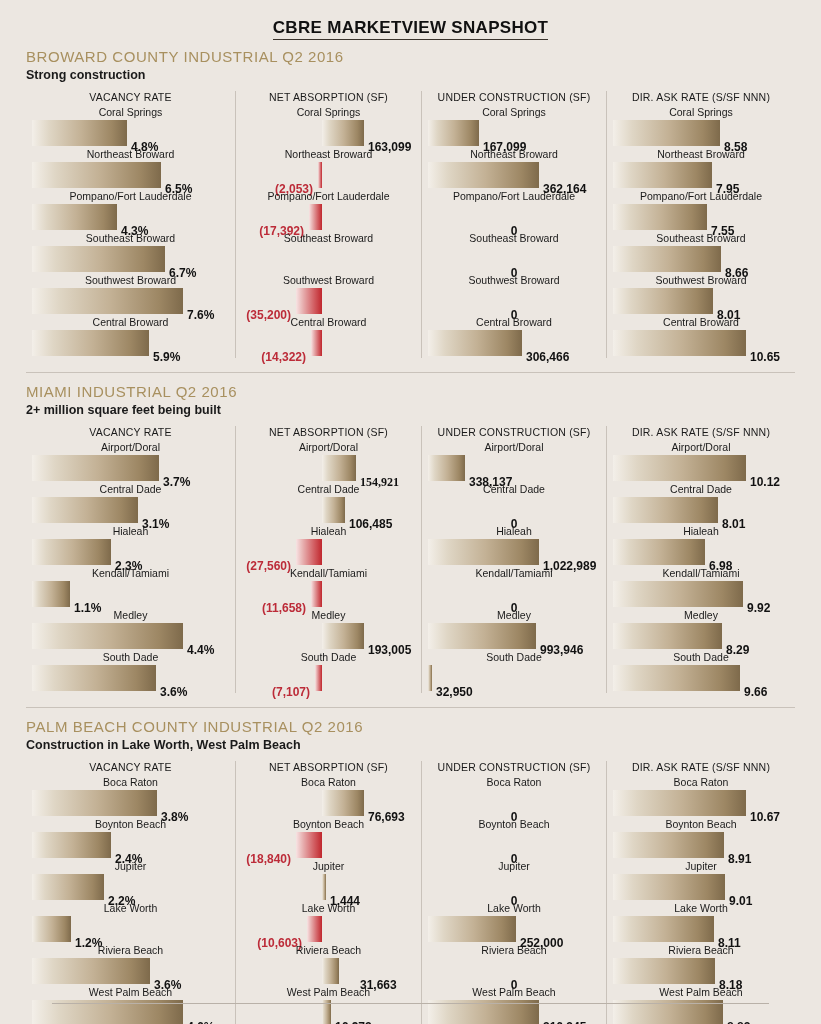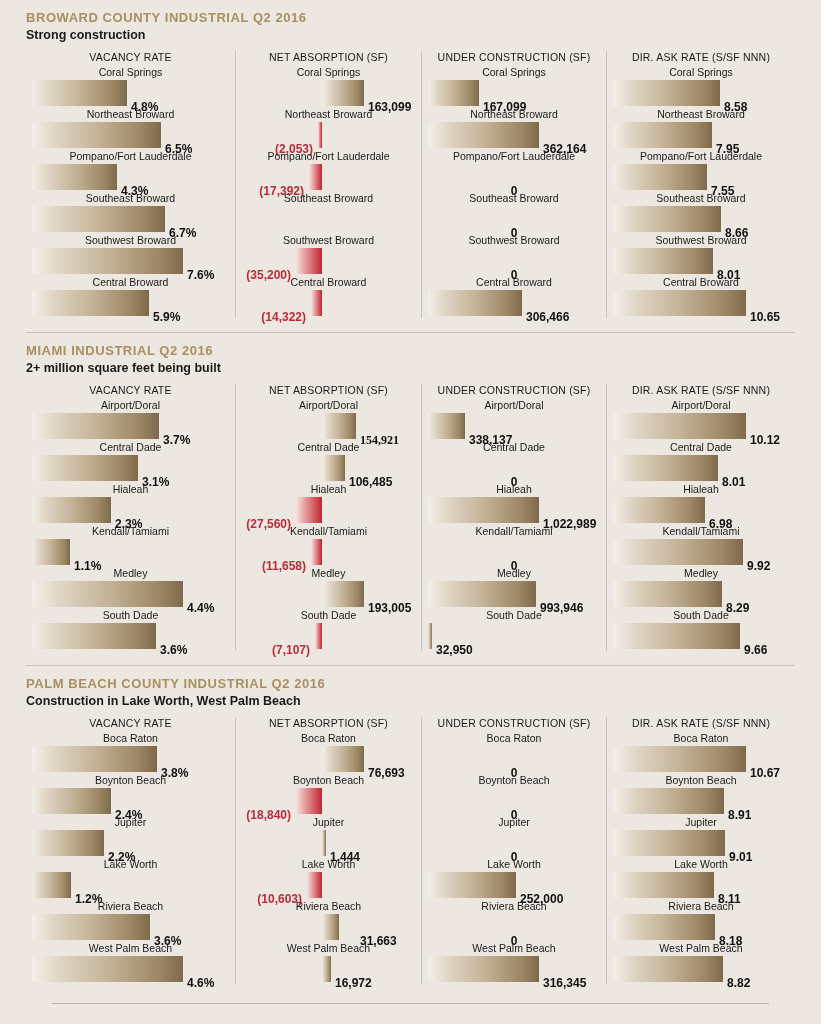--- a/index.html
+++ b/index.html
@@ -26,22 +26,22 @@
     padding-bottom:2px;
   }
 
   
   .section{padding:0 26px 0 26px;}
   .section-rule{
     height:1px;background:#c9c2ba;
     margin:14px 26px 0 26px;
   }
   .section-head{
-    font-size:13px;
-    font-weight:bold;
+    font-size:15px;
+    font-weight:normal;
     letter-spacing:.55px;
     color:#a8905f;
     padding-top:10px;
   }
   .section-sub{
     font-size:12.5px;
     font-weight:bold;
     color:#1a1a1a;
     padding-top:3px;
   }
@@ -111,20 +111,23 @@
     position:absolute;
     left:52px;right:52px;bottom:20px;
     height:1px;background:#b9b1a8;
   }
 </style>
 </head>
 <body>
 
 <div class="page">
 
+  <div class="doc-title">
+    <span>CBRE MARKETVIEW SNAPSHOT</span>
+  </div>
 
   <div id="sections-host">
       <div>
         <div class="section">
           <div class="section-head">BROWARD COUNTY INDUSTRIAL Q2 2016</div>
           <div class="section-sub">Strong construction</div>
           <div class="cols">
             <div class="col c0">
               <div class="col-title">VACANCY RATE</div>
               <div class="rows">

